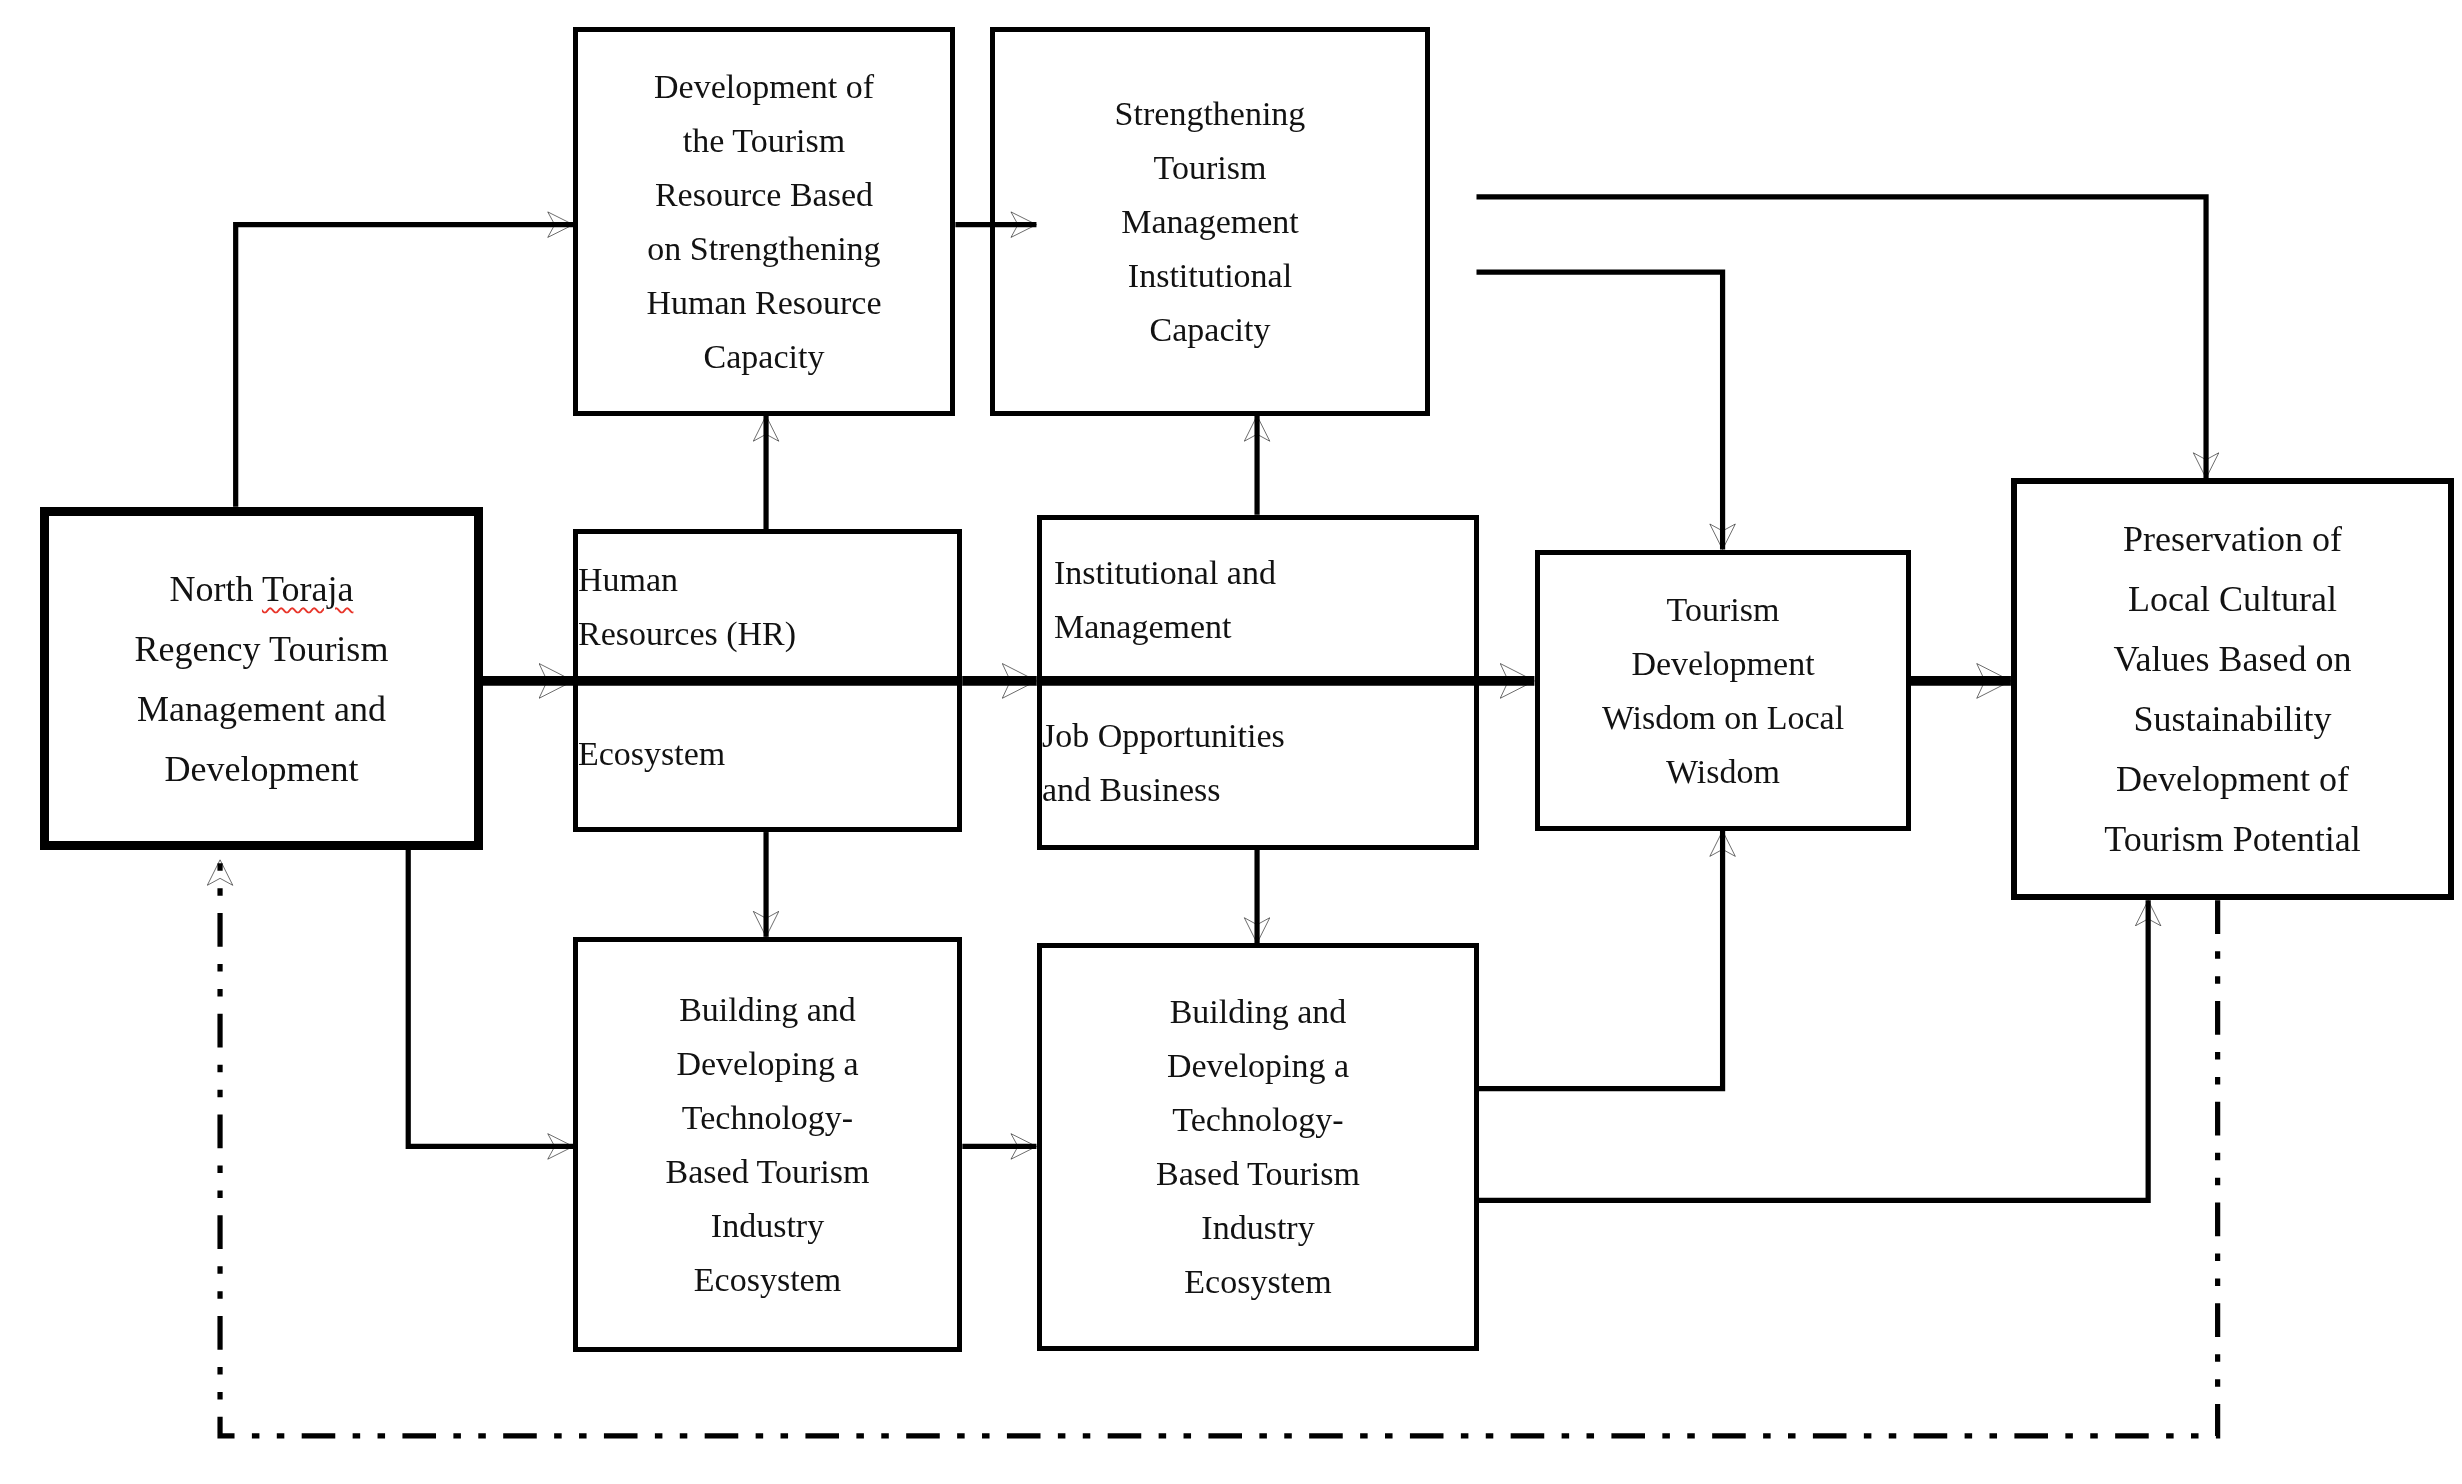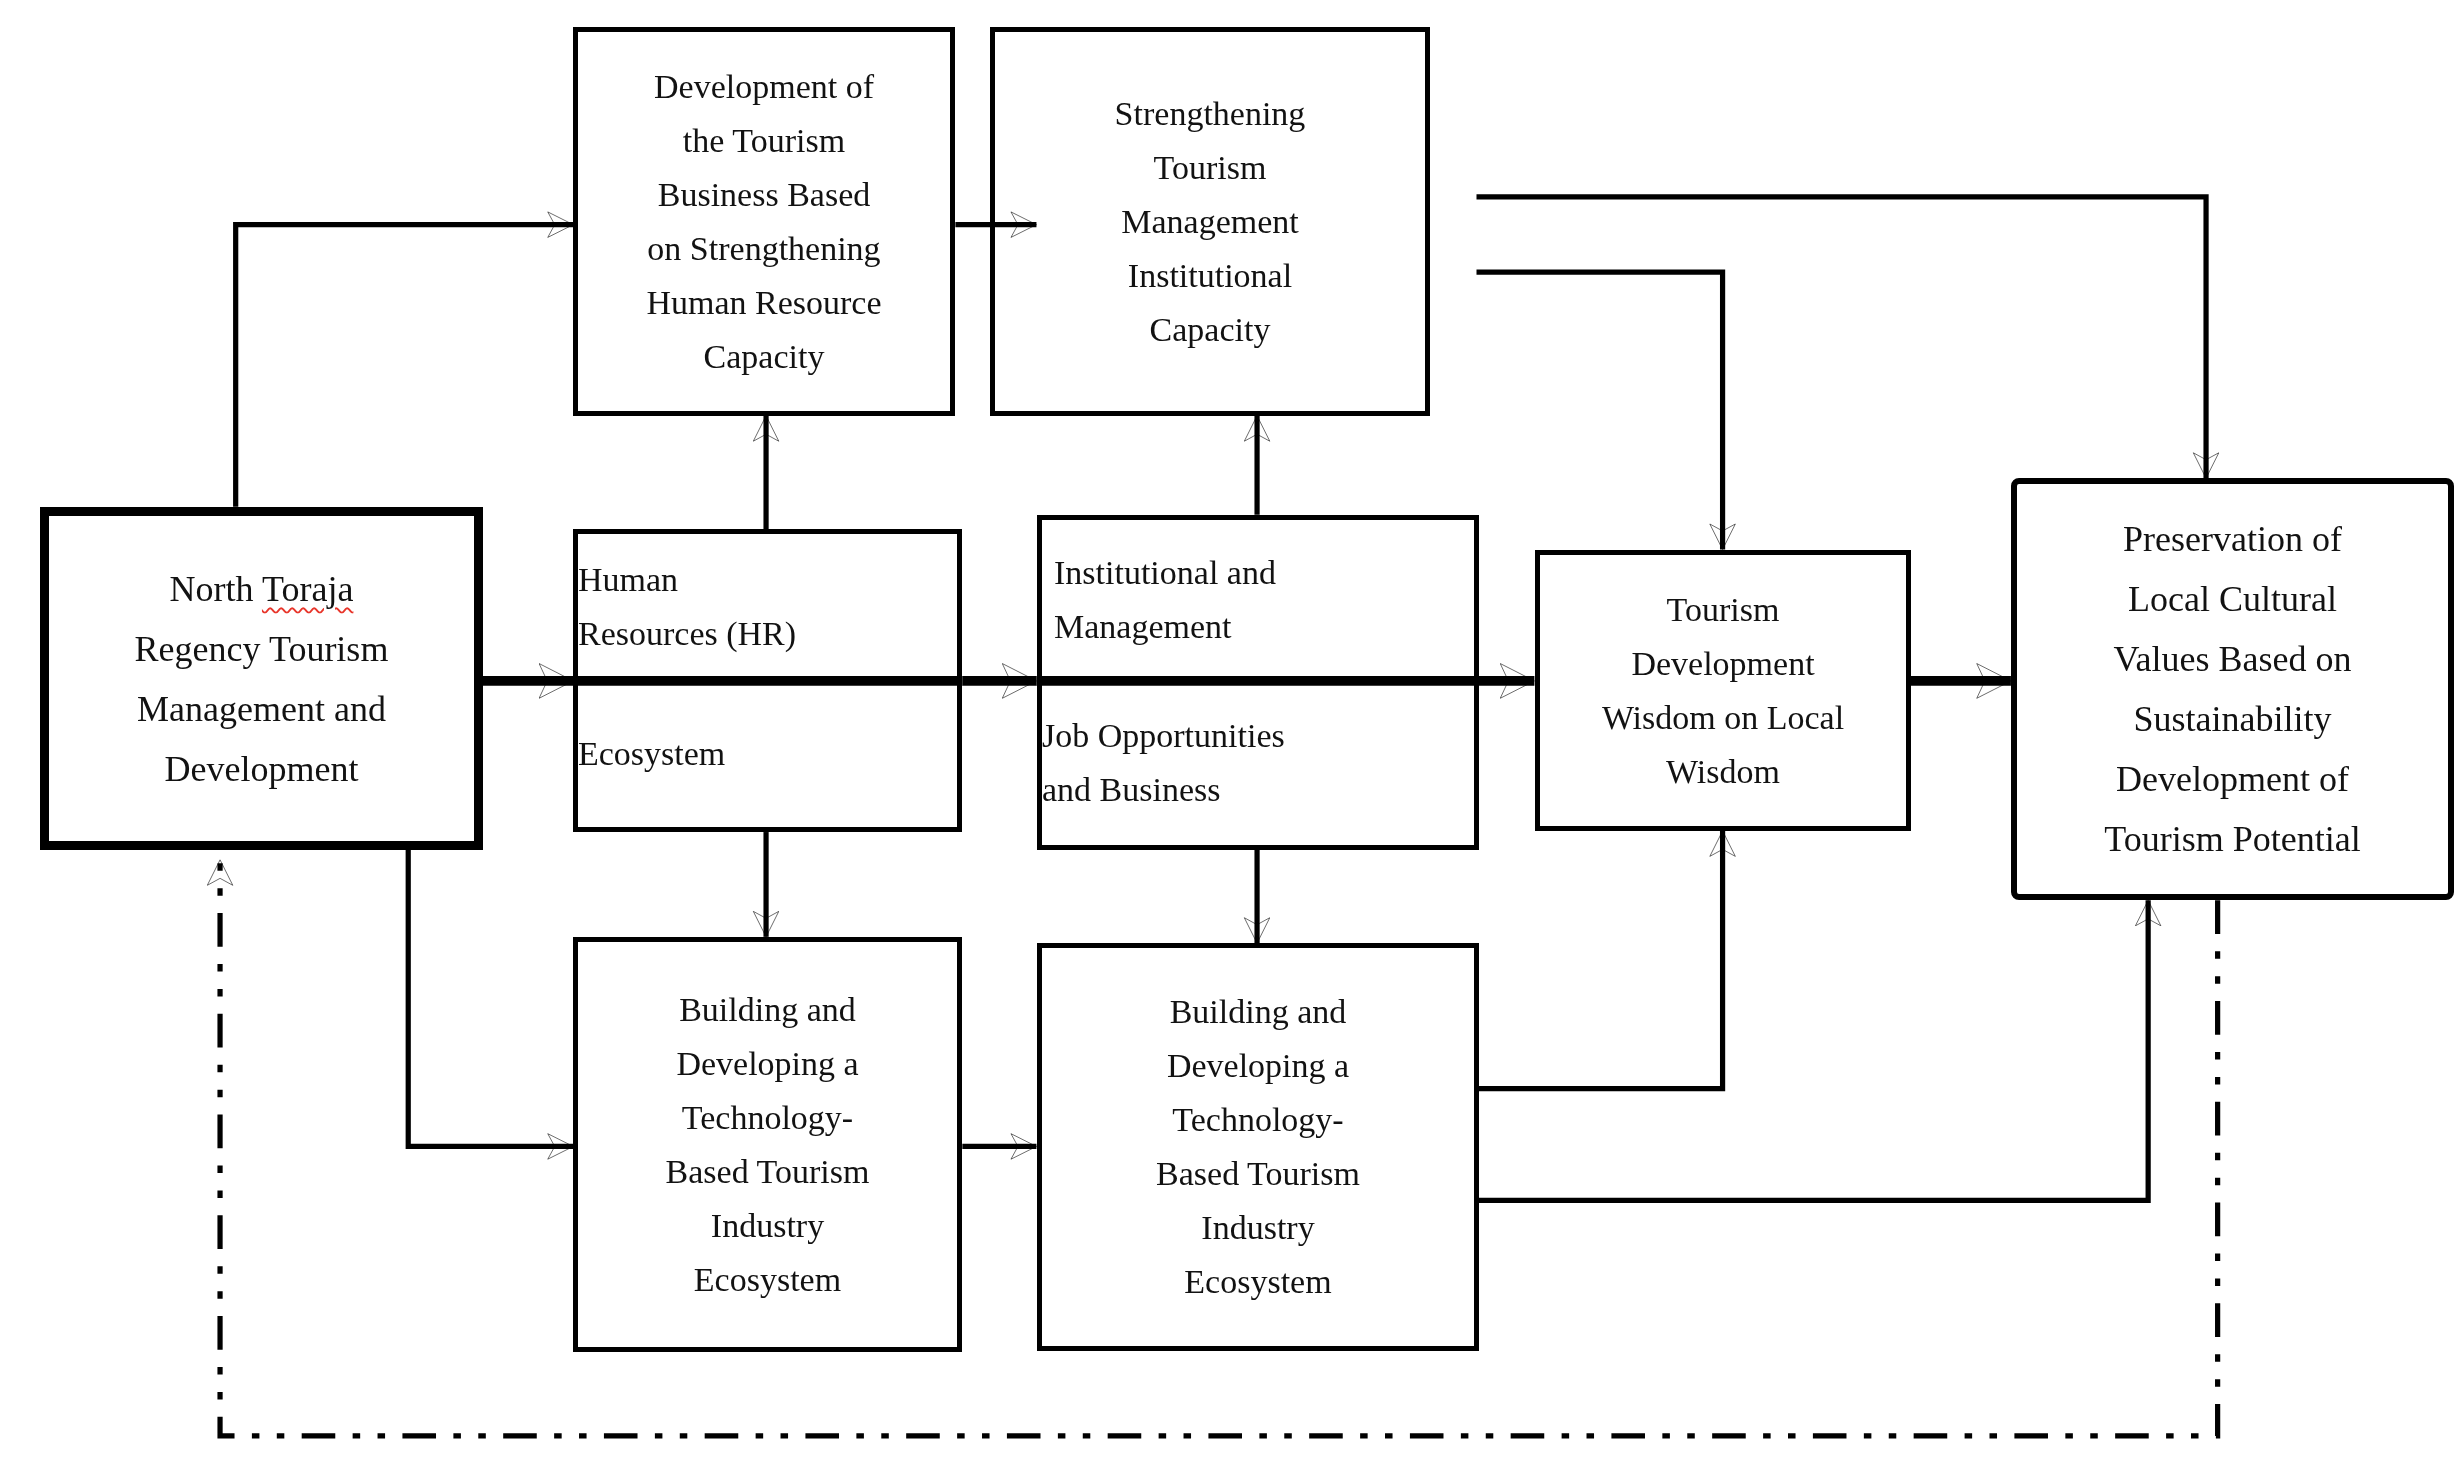--- a/index.html
+++ b/index.html
@@ -57,21 +57,21 @@
 
   <div class="box thick big-text" style="left:40px; top:507px; width:443px; height:343px;">
     <div class="tline">
       <span>North</span>
       <span class="squiggle">Toraja</span>
     </div>
     <div style="display:contents"><div class="tline">Regency Tourism</div><div class="tline">Management and</div><div class="tline">Development</div></div>
   </div>
 
   <div class="box" style="left:573px; top:27px; width:382px; height:389px;">
-    <div style="display:contents"><div class="tline">Development of</div><div class="tline">the Tourism</div><div class="tline">Business Based</div><div class="tline">on Strengthening</div><div class="tline">Human Resource</div><div class="tline">Capacity</div></div>
+    <div style="display:contents"><div class="tline">Development of</div><div class="tline">the Tourism</div><div class="tline">Resource Based</div><div class="tline">on Strengthening</div><div class="tline">Human Resource</div><div class="tline">Capacity</div></div>
   </div>
 
   <div class="box" style="left:990px; top:27px; width:440px; height:389px;">
     <div style="display:contents"><div class="tline">Strengthening</div><div class="tline">Tourism</div><div class="tline">Management</div><div class="tline">Institutional</div><div class="tline">Capacity</div></div>
   </div>
 
   <div class="box split" style="left:573px; top:529px; width:389px; height:303px;">
     <div class="half" style="top:0; height:146px;">
         <div class="tline">Human</div>
         <div class="tline">Resources (HR)</div>
@@ -89,21 +89,21 @@
     <div class="half" style="top:160px; bottom:0;">
         <div class="tline">Job Opportunities</div>
         <div class="tline">and Business</div>
       </div>
   </div>
 
   <div class="box" style="left:1535px; top:550px; width:376px; height:281px;">
     <div style="display:contents"><div class="tline">Tourism</div><div class="tline">Development</div><div class="tline">Wisdom on Local</div><div class="tline">Wisdom</div></div>
   </div>
 
-  <div class="box medium big-text" style="left:2011px; top:478px; width:443px; height:422px;border-radius:8px;">
+  <div class="box medium big-text" style="left:2011px; top:478px; width:443px; height:422px;">
     <div style="display:contents"><div class="tline">Preservation of</div><div class="tline">Local Cultural</div><div class="tline">Values Based on</div><div class="tline">Sustainability</div><div class="tline">Development of</div><div class="tline">Tourism Potential</div></div>
   </div>
 
   <div class="box" style="left:573px; top:937px; width:389px; height:415px;">
     <div style="display:contents"><div class="tline">Building and</div><div class="tline">Developing a</div><div class="tline">Technology-</div><div class="tline">Based Tourism</div><div class="tline">Industry</div><div class="tline">Ecosystem</div></div>
   </div>
 
   <div class="box" style="left:1037px; top:943px; width:442px; height:408px;">
     <div style="display:contents"><div class="tline">Building and</div><div class="tline">Developing a</div><div class="tline">Technology-</div><div class="tline">Based Tourism</div><div class="tline">Industry</div><div class="tline">Ecosystem</div></div>
   </div>

